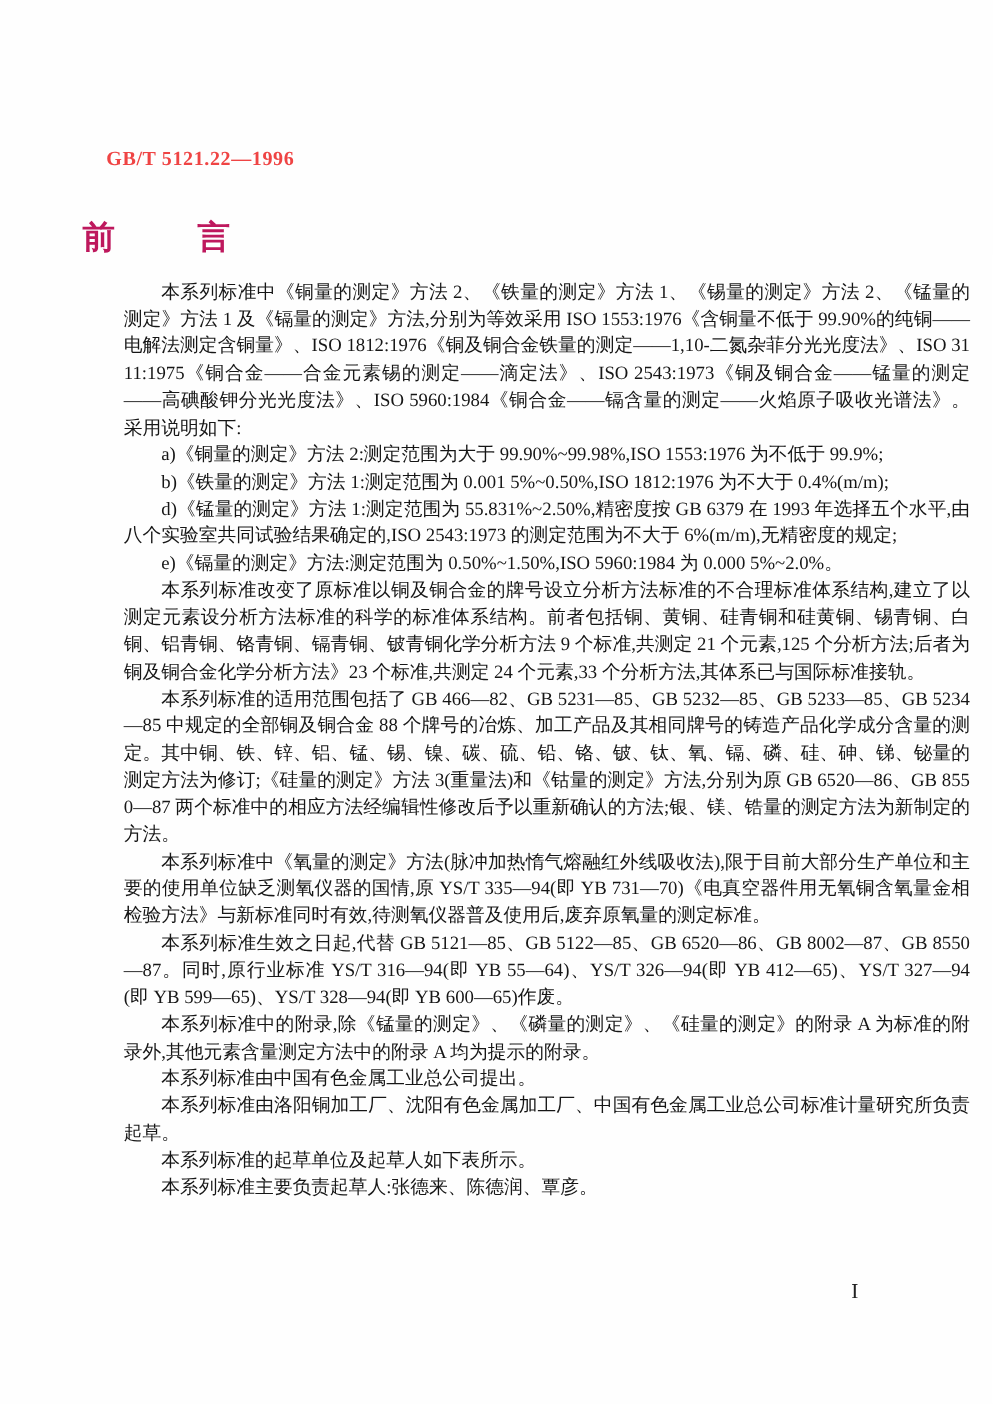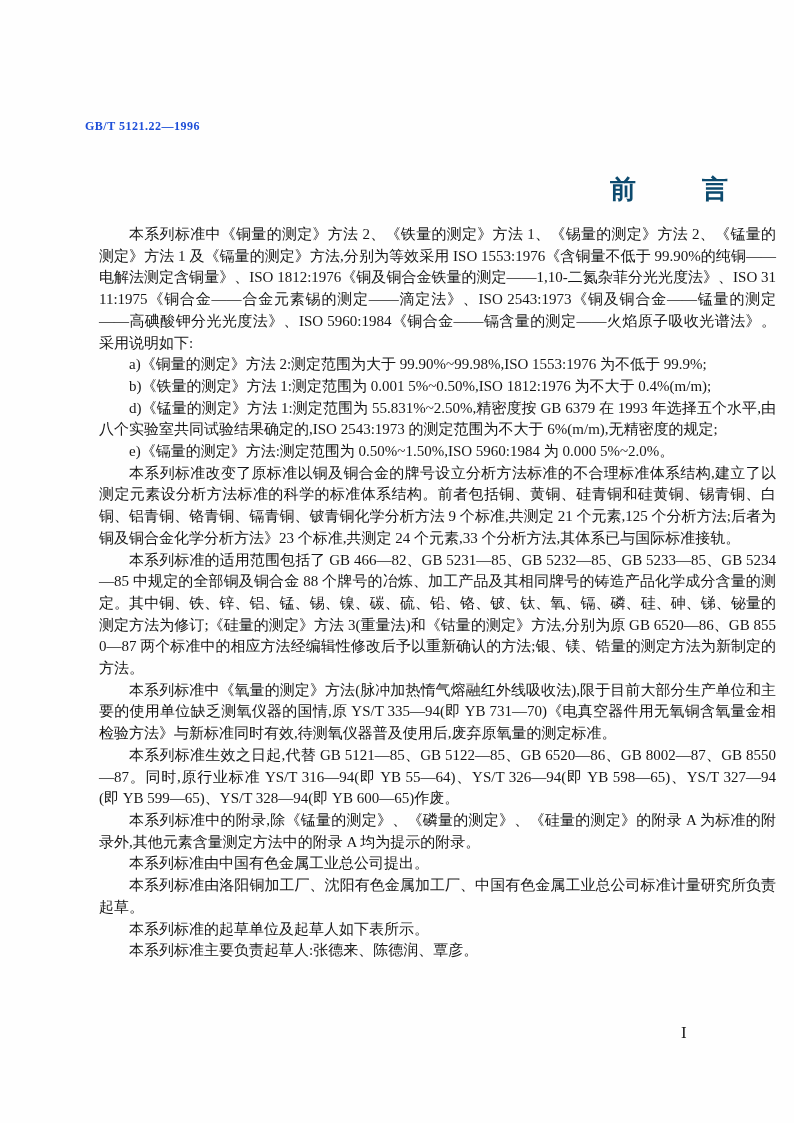--- a/index.html
+++ b/index.html
@@ -13,36 +13,36 @@
     height: 1123px;
     background: #fefefe;
     overflow: hidden;
     color: #1a1a1a;
     font-family: "Liberation Serif", "DejaVu Serif", serif;
   }
   .doc-code {
     position: absolute;
     left: 85px;
     top: 119px;
-    font-size: 12px;
+    font-size: 16px;
     font-weight: 700;
     letter-spacing: 0.5px;
-    color: #1d4ed8;
+    color: #ef4444;
     white-space: nowrap;
   }
   .page-title {
     position: absolute;
     left: 0;
     right: 0;
     top: 172px;
-    text-align: right;
+    text-align: left;
     font-family: "Liberation Sans", "DejaVu Sans", sans-serif;
     font-size: 26px;
     font-weight: 700;
-    color: #0c4a6e;
+    color: #be185d;
     letter-spacing: 66px;
     text-indent: 66px;
     white-space: nowrap;
   }
   .doc-body {
     position: absolute;
     left: 63px;
     top: 224px;
     width: 677px;
     font-size: 15px;
@@ -78,21 +78,21 @@
 
   <div class="doc-body">
       <p>本系列标准中《铜量的测定》方法 2、《铁量的测定》方法 1、《锡量的测定》方法 2、《锰量的测定》方法 1 及《镉量的测定》方法,分别为等效采用 ISO 1553:1976《含铜量不低于 99.90%的纯铜——电解法测定含铜量》、ISO 1812:1976《铜及铜合金铁量的测定——1,10-二氮杂菲分光光度法》、ISO 3111:1975《铜合金——合金元素锡的测定——滴定法》、ISO 2543:1973《铜及铜合金——锰量的测定——高碘酸钾分光光度法》、ISO 5960:1984《铜合金——镉含量的测定——火焰原子吸收光谱法》。采用说明如下:</p>
       <p>a)《铜量的测定》方法 2:测定范围为大于 99.90%~99.98%,ISO 1553:1976 为不低于 99.9%;</p>
       <p>b)《铁量的测定》方法 1:测定范围为 0.001 5%~0.50%,ISO 1812:1976 为不大于 0.4%(m/m);</p>
       <p>d)《锰量的测定》方法 1:测定范围为 55.831%~2.50%,精密度按 GB 6379 在 1993 年选择五个水平,由八个实验室共同试验结果确定的,ISO 2543:1973 的测定范围为不大于 6%(m/m),无精密度的规定;</p>
       <p>e)《镉量的测定》方法:测定范围为 0.50%~1.50%,ISO 5960:1984 为 0.000 5%~2.0%。</p>
       <p>本系列标准改变了原标准以铜及铜合金的牌号设立分析方法标准的不合理标准体系结构,建立了以测定元素设分析方法标准的科学的标准体系结构。前者包括铜、黄铜、硅青铜和硅黄铜、锡青铜、白铜、铝青铜、铬青铜、镉青铜、铍青铜化学分析方法 9 个标准,共测定 21 个元素,125 个分析方法;后者为铜及铜合金化学分析方法》23 个标准,共测定 24 个元素,33 个分析方法,其体系已与国际标准接轨。</p>
       <p>本系列标准的适用范围包括了 GB 466—82、GB 5231—85、GB 5232—85、GB 5233—85、GB 5234—85 中规定的全部铜及铜合金 88 个牌号的冶炼、加工产品及其相同牌号的铸造产品化学成分含量的测定。其中铜、铁、锌、铝、锰、锡、镍、碳、硫、铅、铬、铍、钛、氧、镉、磷、硅、砷、锑、铋量的测定方法为修订;《硅量的测定》方法 3(重量法)和《钴量的测定》方法,分别为原 GB 6520—86、GB 8550—87 两个标准中的相应方法经编辑性修改后予以重新确认的方法;银、镁、锆量的测定方法为新制定的方法。</p>
       <p>本系列标准中《氧量的测定》方法(脉冲加热惰气熔融红外线吸收法),限于目前大部分生产单位和主要的使用单位缺乏测氧仪器的国情,原 YS/T 335—94(即 YB 731—70)《电真空器件用无氧铜含氧量金相检验方法》与新标准同时有效,待测氧仪器普及使用后,废弃原氧量的测定标准。</p>
-      <p>本系列标准生效之日起,代替 GB 5121—85、GB 5122—85、GB 6520—86、GB 8002—87、GB 8550—87。同时,原行业标准 YS/T 316—94(即 YB 55—64)、YS/T 326—94(即 YB 598—65)、YS/T 327—94(即 YB 599—65)、YS/T 328—94(即 YB 600—65)作废。</p>
+      <p>本系列标准生效之日起,代替 GB 5121—85、GB 5122—85、GB 6520—86、GB 8002—87、GB 8550—87。同时,原行业标准 YS/T 316—94(即 YB 55—64)、YS/T 326—94(即 YB 412—65)、YS/T 327—94(即 YB 599—65)、YS/T 328—94(即 YB 600—65)作废。</p>
       <p>本系列标准中的附录,除《锰量的测定》、《磷量的测定》、《硅量的测定》的附录 A 为标准的附录外,其他元素含量测定方法中的附录 A 均为提示的附录。</p>
       <p>本系列标准由中国有色金属工业总公司提出。</p>
       <p>本系列标准由洛阳铜加工厂、沈阳有色金属加工厂、中国有色金属工业总公司标准计量研究所负责起草。</p>
       <p>本系列标准的起草单位及起草人如下表所示。</p>
       <p>本系列标准主要负责起草人:张德来、陈德润、覃彦。</p>
     </div>
 
   <div class="page-number">I</div>
 
 </div>

